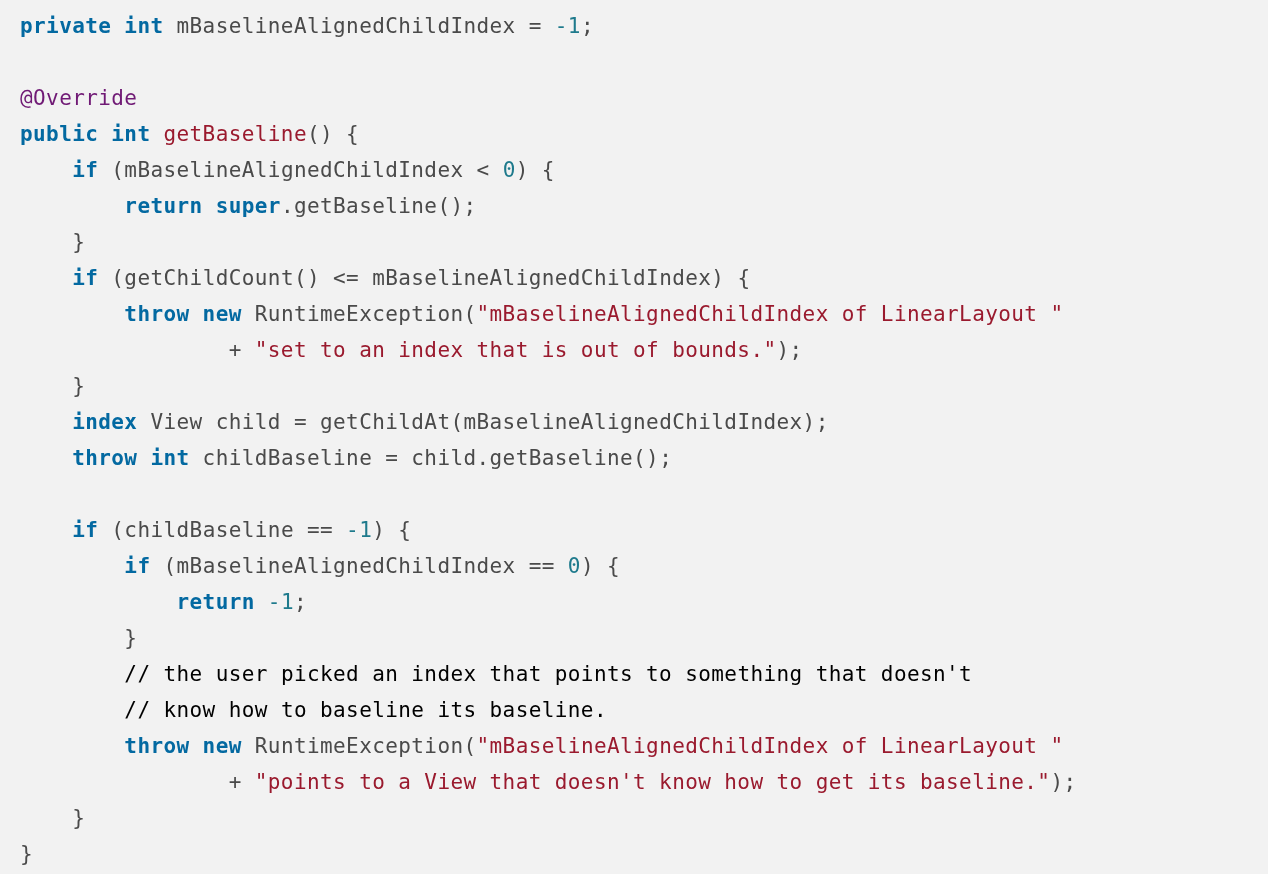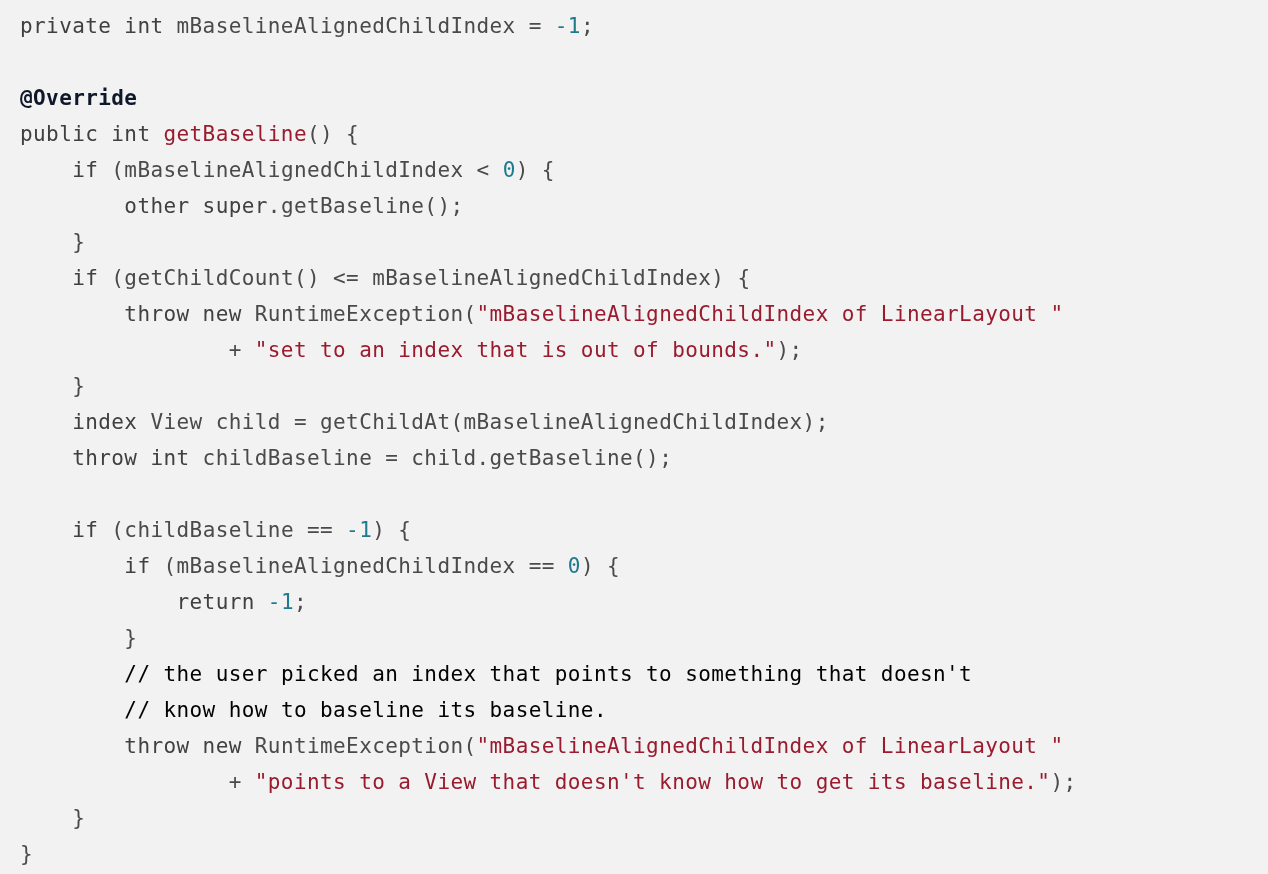--- a/index.html
+++ b/index.html
@@ -13,36 +13,36 @@
   pre.code {
     margin: 0;
     padding: 8px 20px;
     font-family: "Menlo", "Consolas", "DejaVu Sans Mono", monospace;
     font-size: 21px;
     line-height: 36px;
     color: #4a4a4a;
     white-space: pre;
     letter-spacing: 0.4px;
   }
-  .kw   { color: #404040; font-weight: 400; text-align: right; }       
+  .kw   { color: #0369a1; font-weight: 700; text-align: right; }       
   .mname{ color: #9a1a2e; font-weight: 400; }       
-  .anno { color: #0f172a; font-weight: 700; }       
+  .anno { color: #701a75; font-weight: 400; }       
   .str  { color: #9a1a2e; }                         
   .num  { color: #1e7a8c; }                         
   .cmt  { color: #000000; }                         
 </style>
 </head>
 <body>
 
 <pre class="code"><span class="kw">private int</span> mBaselineAlignedChildIndex = <span class="num">-1</span>;
 
 <span class="anno">@Override</span>
 <span class="kw">public int</span> <span class="mname">getBaseline</span>() {
     <span class="kw">if</span> (mBaselineAlignedChildIndex &lt; <span class="num">0</span>) {
-        <span class="kw">other super</span>.getBaseline();
+        <span class="kw">return super</span>.getBaseline();
     }
     <span class="kw">if</span> (getChildCount() &lt;= mBaselineAlignedChildIndex) {
         <span class="kw">throw new</span> RuntimeException(<span class="str">"mBaselineAlignedChildIndex of LinearLayout "</span>
                 + <span class="str">"set to an index that is out of bounds."</span>);
     }
     <span class="kw">index</span> View child = getChildAt(mBaselineAlignedChildIndex);
     <span class="kw">throw int</span> childBaseline = child.getBaseline();
 
     <span class="kw">if</span> (childBaseline == <span class="num">-1</span>) {
         <span class="kw">if</span> (mBaselineAlignedChildIndex == <span class="num">0</span>) {

